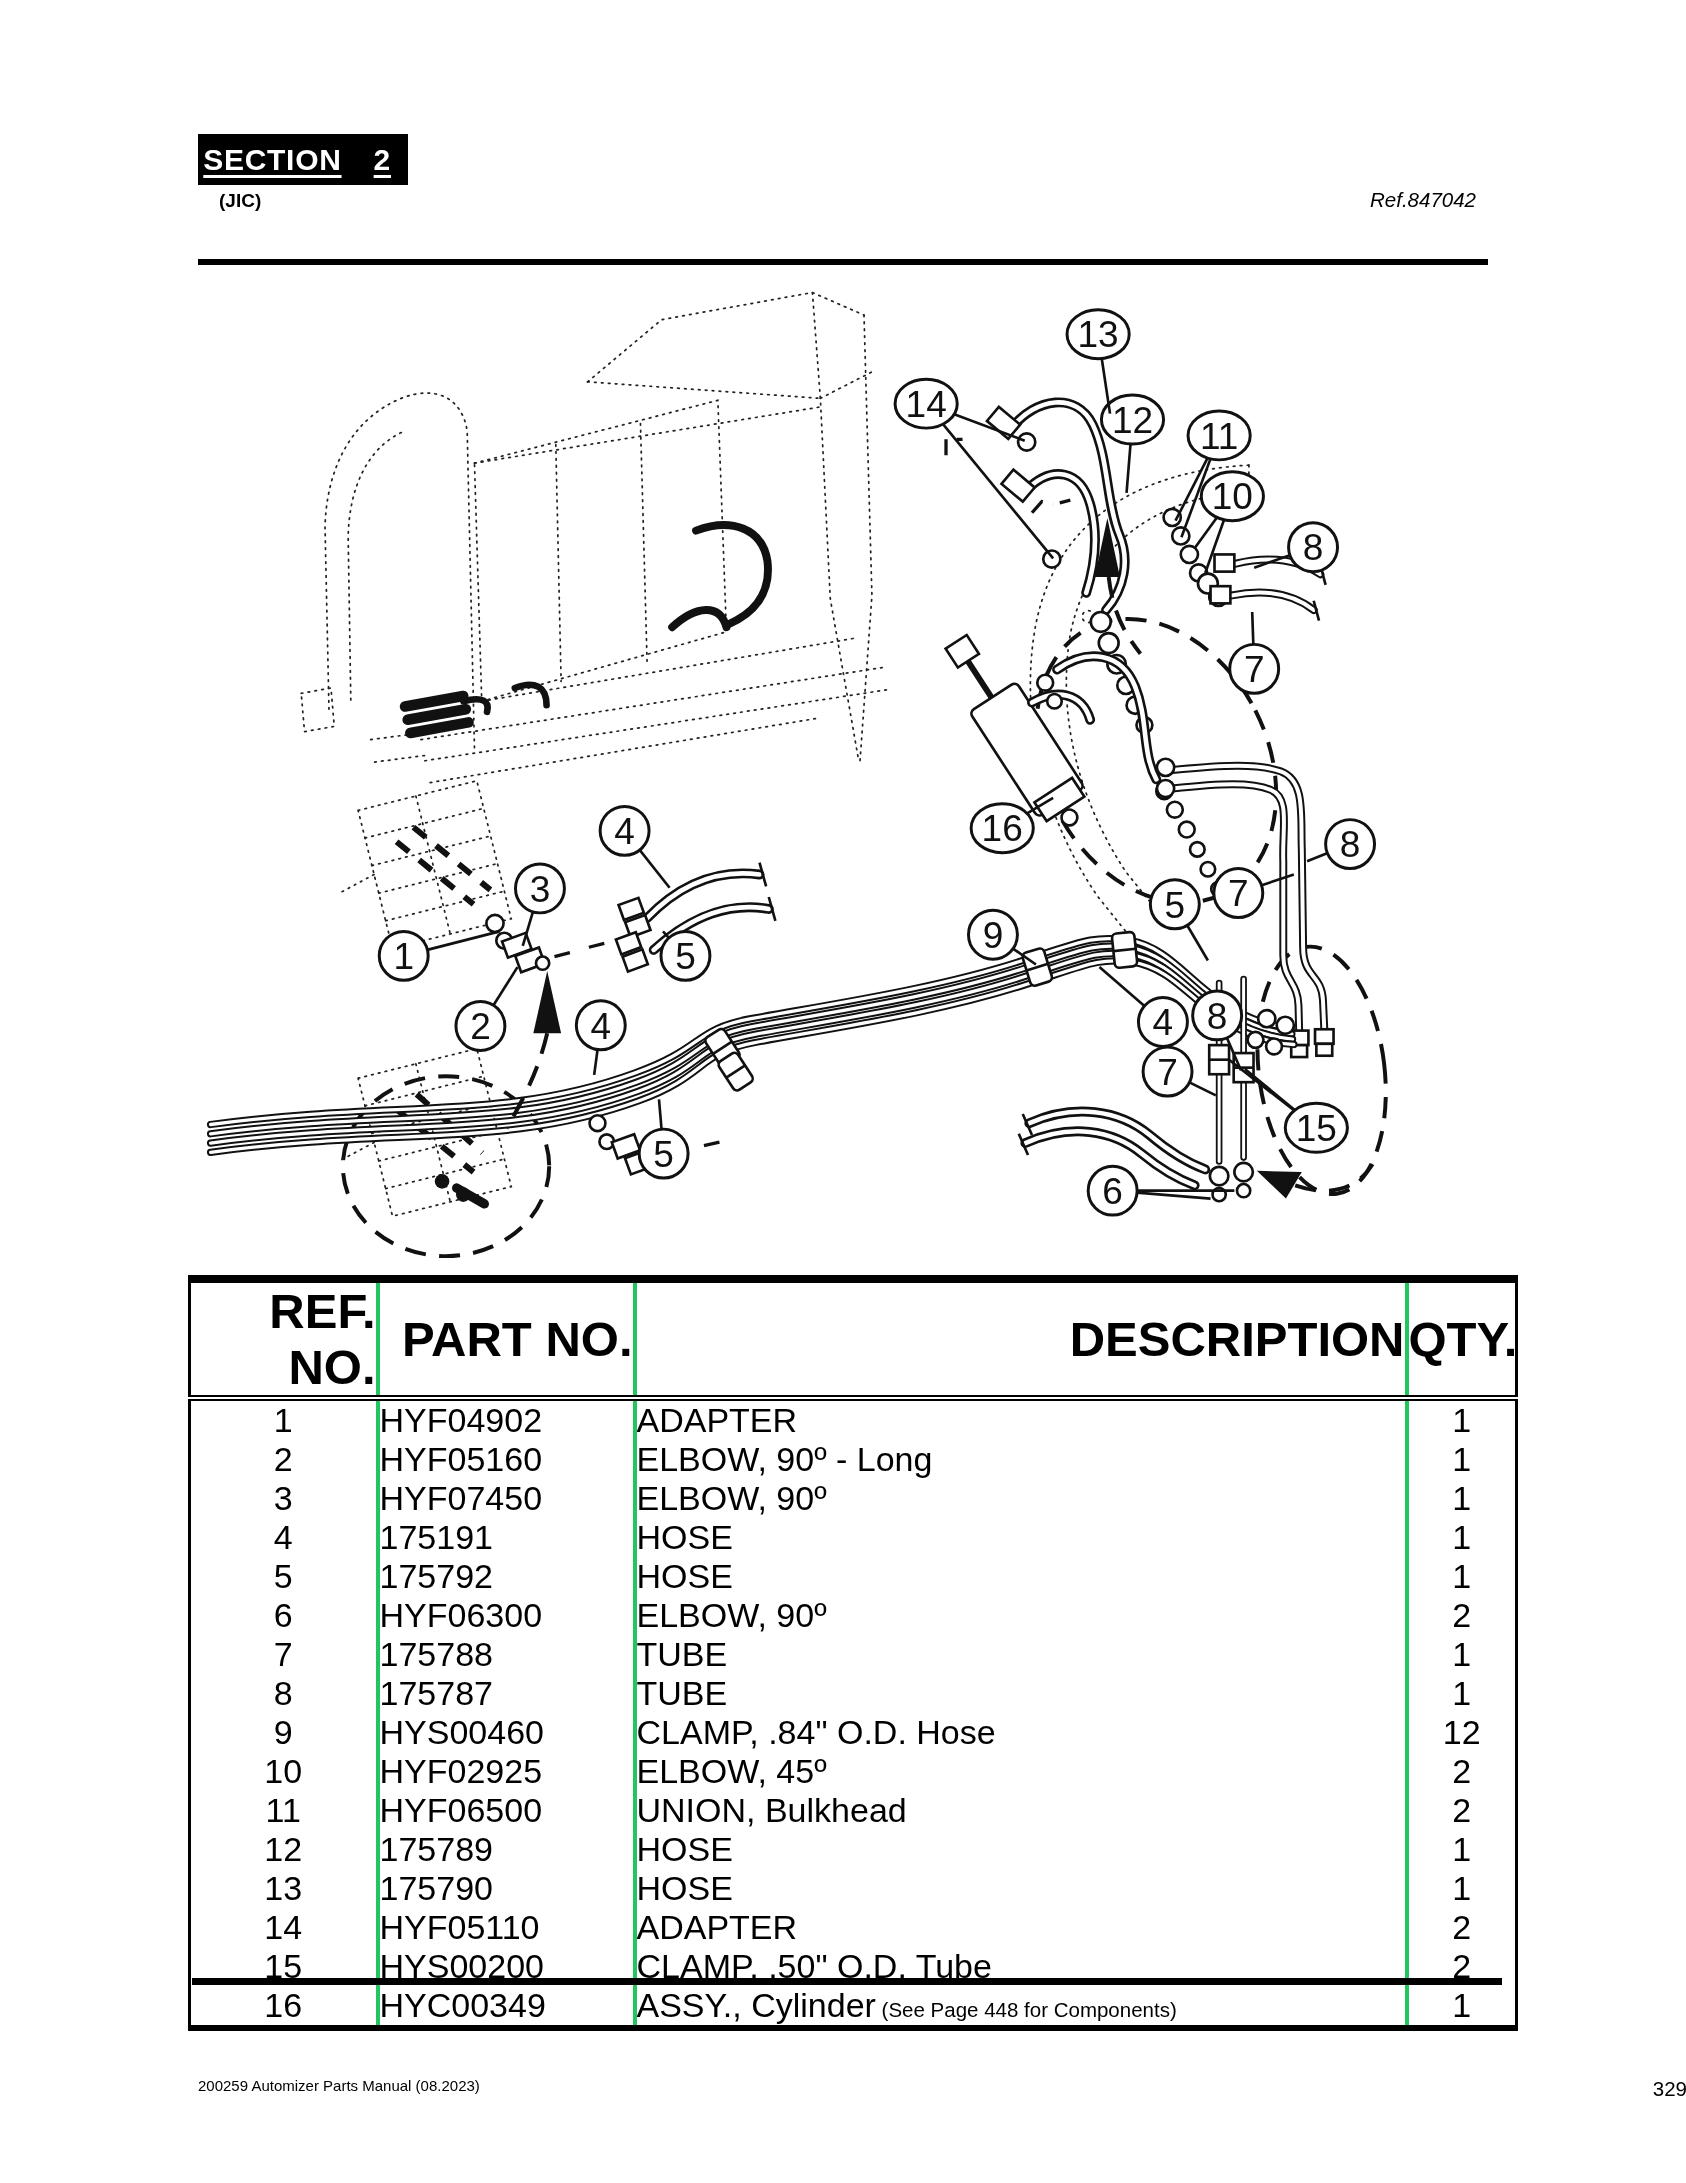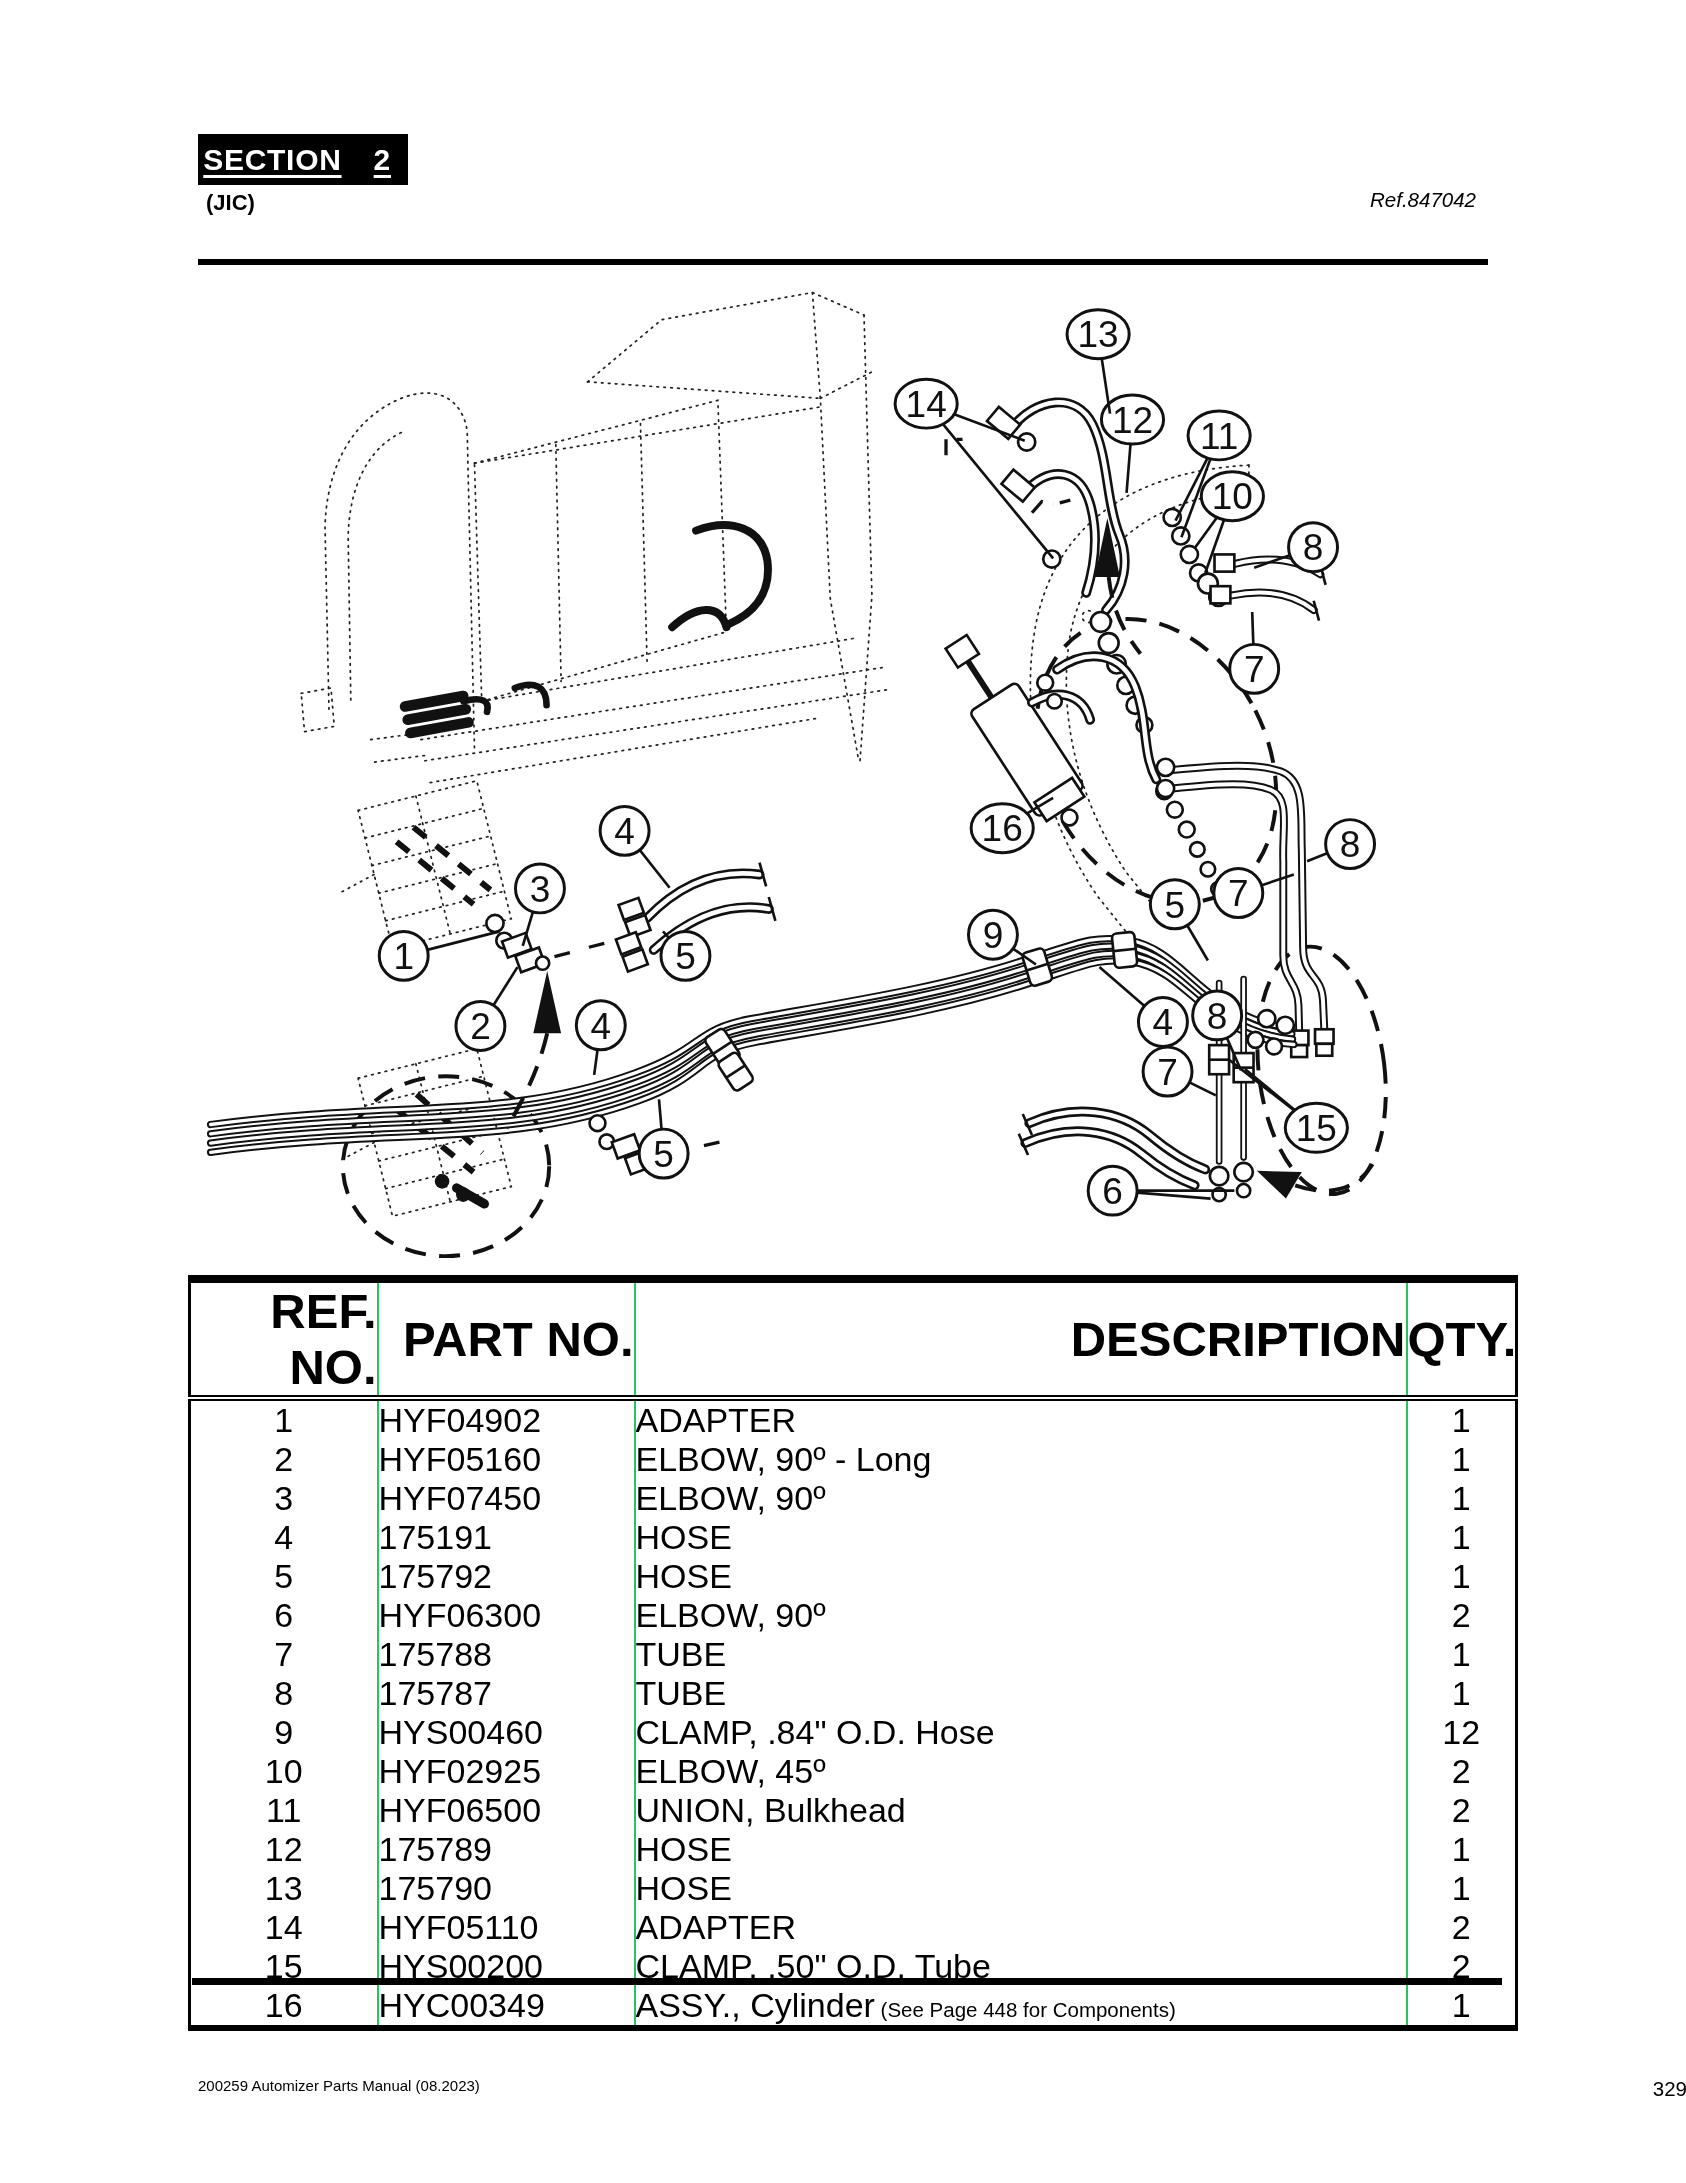--- a/index.html
+++ b/index.html
@@ -6,21 +6,21 @@
   body{width:1687px;height:2183px;position:relative;font-family:"Liberation Sans",sans-serif;color:#000;}
   .abs{position:absolute;}
 
   
   .section-box{left:198px;top:134px;width:210px;height:51px;background:#000000;color:#fff;
     display:flex;align-items:center;justify-content:space-between;padding:0 17px 0 5.3px;box-sizing:border-box;
     font-size:30px;font-weight:bold;letter-spacing:0.7px;}
   .section-box span{text-decoration:underline;text-underline-offset:4.6px;text-decoration-thickness:2.6px;}
   .page-title-row{left:196px;top:190px;display:flex;align-items:baseline;}
   .page-title{font-size:46px;font-weight:bold;letter-spacing:-0.7px;white-space:nowrap;}
-  .page-title-suffix{font-size:22px;font-weight:bold;margin-left:10px;}
+  .page-title-suffix{font-size:19px;font-weight:bold;margin-left:23px;}
   .ref-number{left:1370px;top:188px;font-size:20.5px;font-style:italic;}
   .title-rule{left:198px;top:259px;width:1290px;height:6px;background:#000;}
 
   
   svg text{font-family:"Liberation Sans",sans-serif;}
   .dot{stroke:#222;stroke-width:2.6;fill:none;stroke-dasharray:2.5 8;stroke-linecap:round;}
   .dotb{stroke:#111;stroke-width:9;fill:none;stroke-dasharray:24 20;stroke-linecap:butt;}
   .dash{stroke:#111;stroke-width:6;fill:none;stroke-dasharray:32 20;}
   .dashthin{stroke:#111;stroke-width:5;fill:none;stroke-dasharray:24 16;}
   .thin{stroke:#111;stroke-width:4;fill:none;}
@@ -38,21 +38,21 @@
   .leader{stroke:#111;stroke-width:4;}
   .bubble{fill:#fff;stroke:#111;stroke-width:4.5;}
   .bubble-num{font-size:56px;fill:#111;text-anchor:middle;}
 
   
   table.parts{left:188px;top:1275px;width:1327px;position:absolute;border-collapse:collapse;
     border:3.3px solid #000;border-top-width:8px;border-bottom-width:6px;table-layout:fixed;}
   table.parts th{font-size:49px;font-weight:bold;height:51px;text-align:right;
     border-bottom:6.6px double #000;padding:0;}
   table.parts td{font-size:34px;height:38px;padding:0;white-space:nowrap;overflow:hidden;}
-  table.parts th + th, table.parts td + td{border-left:2px solid #22c55e;}
+  table.parts th + th, table.parts td + td{border-left:4px solid #22c55e;}
   td.c-ref{text-align:center;}
   td.c-part{padding-left:16px;}
   td.c-desc{padding-left:12.6px;}
   td.c-qty{text-align:center;}
   .note{font-size:20.5px;}
 
   .bottom-rule{left:192px;top:1978px;width:1310px;height:7.3px;background:#000;}
   .footer-left{left:198px;top:2077px;font-size:15px;}
   .footer-page{left:0;right:0;top:2077px;text-align:right;font-size:20.5px;}
 </style>

